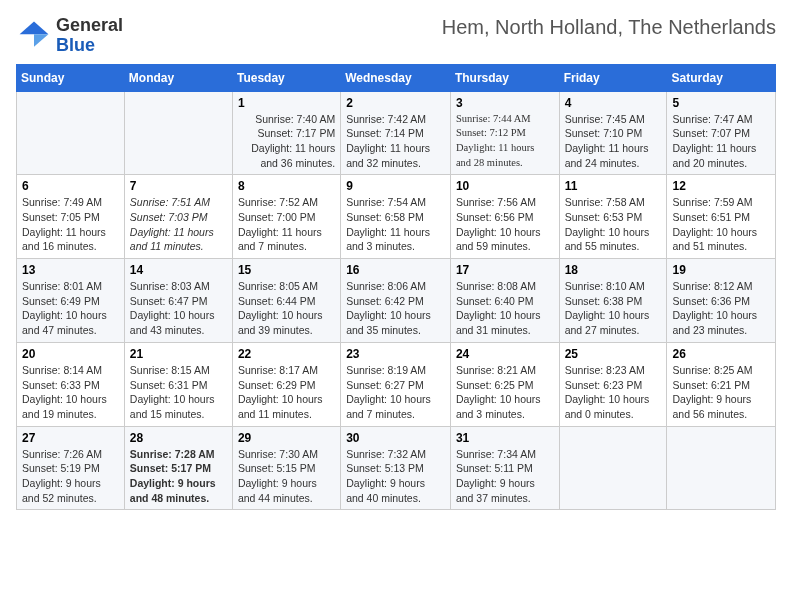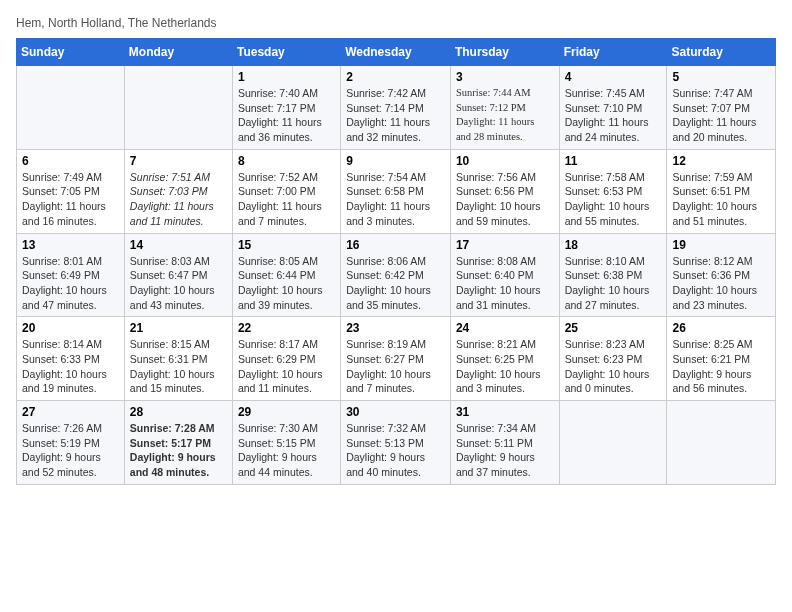--- a/index.html
+++ b/index.html
@@ -34,21 +34,21 @@
     }
     .title-section {
       text-align: right;
     }
     .month-title {
       font-size: 36px;
       color: #333;
       font-weight: normal;
     }
     .subtitle {
-      font-size: 12px;
+      font-size: 20px;
       color: #555;
     }
     table {
       width: 100%;
       border-collapse: collapse;
       font-size: 11px;
     }
     thead tr th {
       background-color: #2a6dd9;
       color: #fff;
@@ -83,20 +83,30 @@
       font-size: 10.5px;
     }
     .empty-cell {
       background-color: inherit;
     }
   </style>
 </head>
 <body>
 
 <div class="header">
+  <div class="logo">
+    <svg class="logo-icon" viewBox="0 0 40 40" xmlns="http://www.w3.org/2000/svg">
+      <polygon points="20,4 36,18 20,18 4,18" fill="#2a6dd9"></polygon>
+      <polygon points="20,18 36,18 20,32" fill="#5ba0e8"></polygon>
+    </svg>
+    <div class="logo-text">
+      <span class="general">General</span><br>
+      <span class="blue">Blue</span>
+    </div>
+  </div>
   <div class="title-section">
     <div class="subtitle">Hem, North Holland, The Netherlands</div>
   </div>
 </div>
 
 <table>
   <thead>
     <tr>
     <th>Sunday</th>
         <th>Monday</th>
@@ -106,21 +116,21 @@
         <th>Friday</th>
         <th>Saturday</th>
       </tr>
   </thead>
   <tbody id="calendar-body">
   <tr>
         <td class="empty-cell"></td>
         <td class="empty-cell"></td>
         <td>
           <span class="day-number">1</span>
-          <div class="day-info" style="white-space: pre-line;">Sunrise: 7:40 AM
+          <div class="day-info" style="white-space: pre-line; text-align: right;">Sunrise: 7:40 AM
 Sunset: 7:17 PM
 Daylight: 11 hours
 and 36 minutes.</div>
         </td>
         <td>
           <span class="day-number">2</span>
           <div class="day-info" style="white-space: pre-line;">Sunrise: 7:42 AM
 Sunset: 7:14 PM
 Daylight: 11 hours
 and 32 minutes.</div>

